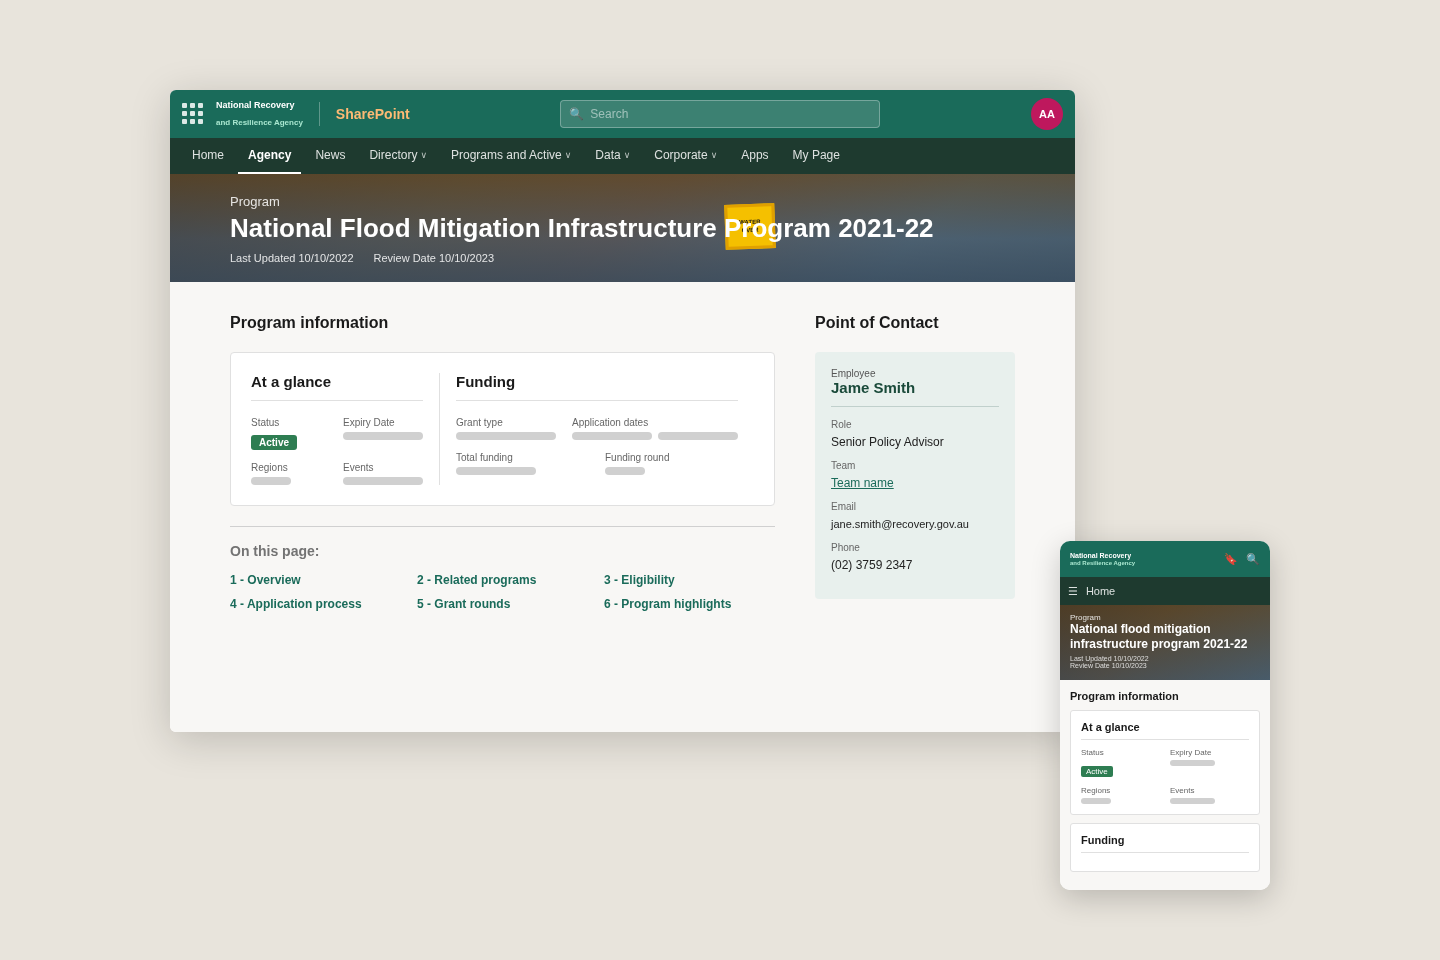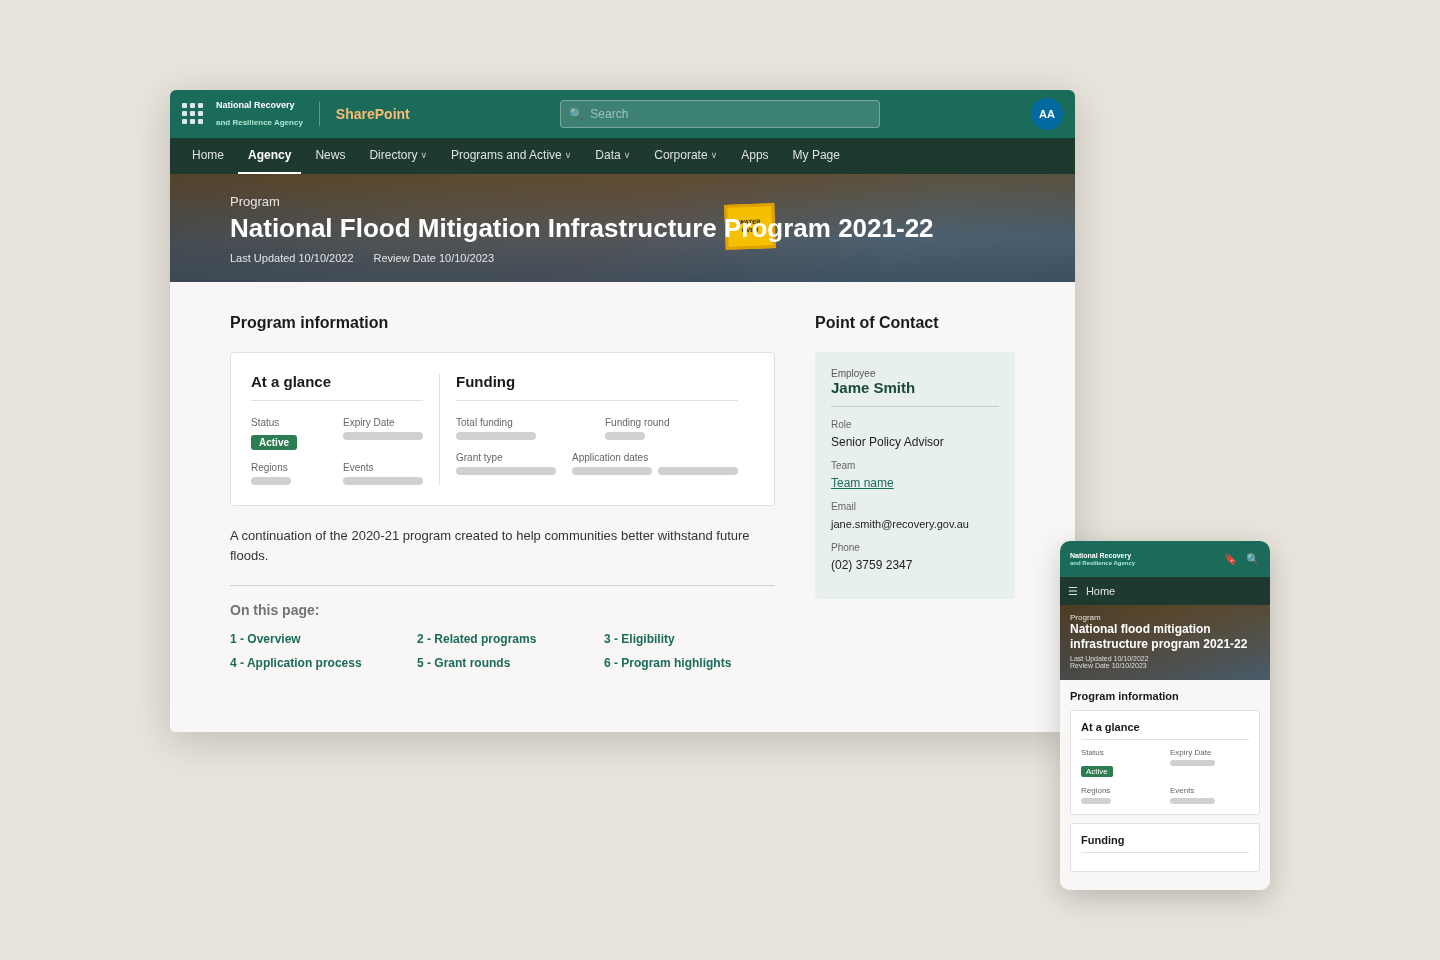--- a/index.html
+++ b/index.html
@@ -103,21 +103,21 @@
     .sp-search-icon {
       color: rgba(255,255,255,0.7);
       font-size: 12px;
     }
     .sp-search-text {
       color: rgba(255,255,255,0.5);
       font-size: 12px;
     }
     .sp-avatar {
       width: 32px; height: 32px;
-      background: #0369a1;
+      background: #be185d;
       border-radius: 50%;
       display: flex;
       align-items: center;
       justify-content: center;
       color: #fff;
       font-size: 11px;
       font-weight: 600;
       margin-left: auto;
     }
 
@@ -605,46 +605,45 @@
                   <label>Events</label>
                   <div class="placeholder-bar medium"></div>
                 </div>
               </div>
             </div>
 
             <div class="info-card-right">
               <div class="info-card-heading">Funding</div>
               <div class="info-row">
                 <div class="info-field">
-                  <label>Total funding</label>
-                  <div class="placeholder-bar medium"></div>
-                </div>
-                <div class="info-field">
-                  <label>Funding round</label>
-                  <div class="placeholder-bar short"></div>
-                </div>
-              </div>
-              <div class="info-row">
-                <div class="info-field">
                   <label>Grant type</label>
                   <div class="placeholder-bar long"></div>
                 </div>
                 <div class="info-field">
                   <label>Application dates</label>
                   <div style="display:flex;gap:6px;">
                     <div class="placeholder-bar medium"></div>
                     <div class="placeholder-bar medium"></div>
                   </div>
                 </div>
               </div>
+              <div class="info-row">
+                <div class="info-field">
+                  <label>Total funding</label>
+                  <div class="placeholder-bar medium"></div>
+                </div>
+                <div class="info-field">
+                  <label>Funding round</label>
+                  <div class="placeholder-bar short"></div>
+                </div>
+              </div>
             </div>
           </div>
         </div>
 
-        <p class="description-text">A continuation of the 2020-21 program created to help communities better withstand future floods.</p>
 
         <hr class="divider">
 
         <div class="on-this-page-title">On this page:</div>
         <div class="on-this-page-grid">
           <div class="on-this-page-item">1 - Overview</div>
           <div class="on-this-page-item">2 - Related programs</div>
           <div class="on-this-page-item">3 - Eligibility</div>
           <div class="on-this-page-item">4 - Application process</div>
           <div class="on-this-page-item">5 - Grant rounds</div>

